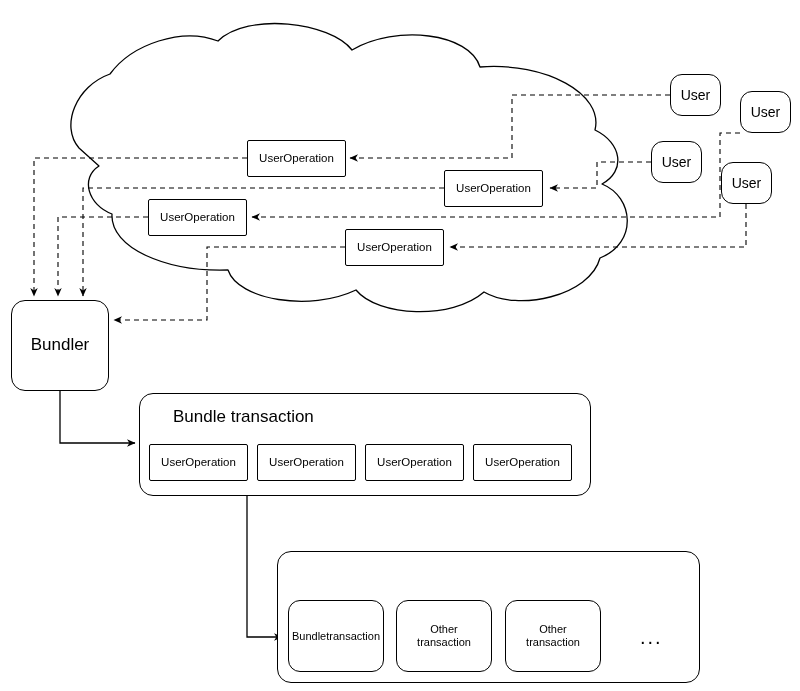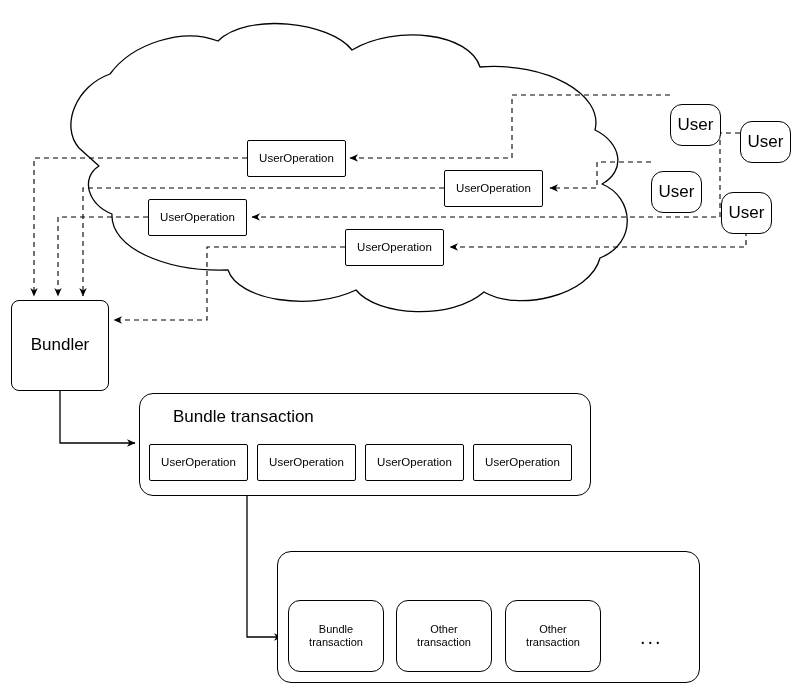--- a/index.html
+++ b/index.html
@@ -33,24 +33,24 @@
     background: #ffffff;
     border: 1px solid #000000;
     display: flex;
     align-items: center;
     justify-content: center;
     text-align: center;
     line-height: 1.18;
   }
   .r-sm  { border-radius: 2px; text-align: right; }
   .r-md  { border-radius: 12px; }
-  .r-lg  { border-radius: 8px; }
+  .r-lg  { border-radius: 14px; }
 
   .userop-node   { font-size: 11.5px; }
-  .user-node     { font-size: 17px; margin-top: 30px; }
+  .user-node     { font-size: 14px; }
   .bundler-node  { font-size: 17px; }
   .tx-node       { font-size: 11px; }
 
   .container-node {
     position: absolute;
     box-sizing: border-box;
     background: #ffffff;
     border: 1px solid #000000;
     border-radius: 14px;
   }
@@ -174,21 +174,21 @@
   </div>
   <div class="node r-sm userop-node" style="left:365px; top:444px; width:99px; height:37px;">
     <span>UserOperation</span>
   </div>
   <div class="node r-sm userop-node" style="left:473px; top:444px; width:99px; height:37px;">
     <span>UserOperation</span>
   </div>
 
   <div class="container-node" style="left:277px; top:551px; width:423px; height:132px;"></div>
 
-  <div class="node r-md tx-node" style="left:288px; top:600px; width:96px; height:72px; flex-direction:column;">
+  <div class="node r-md tx-node" style="left:288px; top:600px; width:96px; height:72px; flex-direction:row;">
     <span>Bundle</span>
     <span>transaction</span>
   </div>
 
   <div class="node r-md tx-node" style="left:396px; top:600px; width:96px; height:72px; flex-direction:column;">
     <span>Other</span>
     <span>transaction</span>
   </div>
 
   <div class="node r-md tx-node" style="left:505px; top:600px; width:96px; height:72px; flex-direction:column;">

